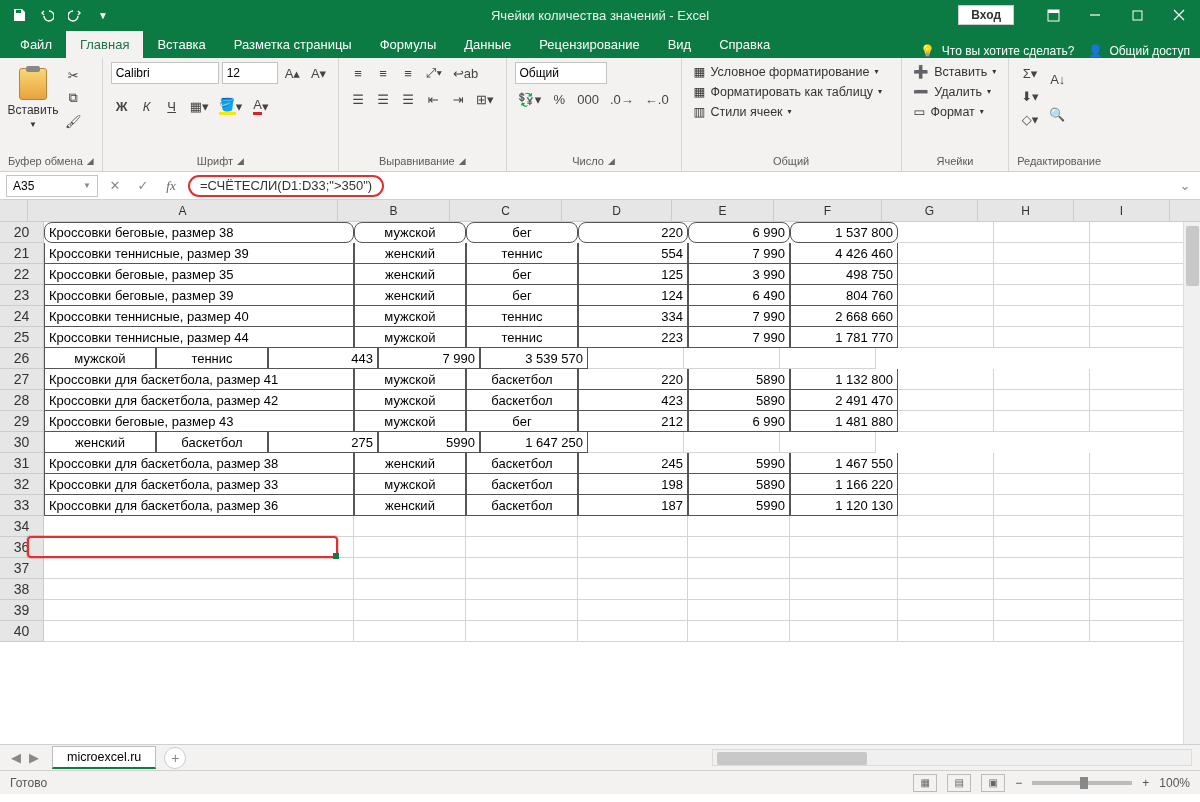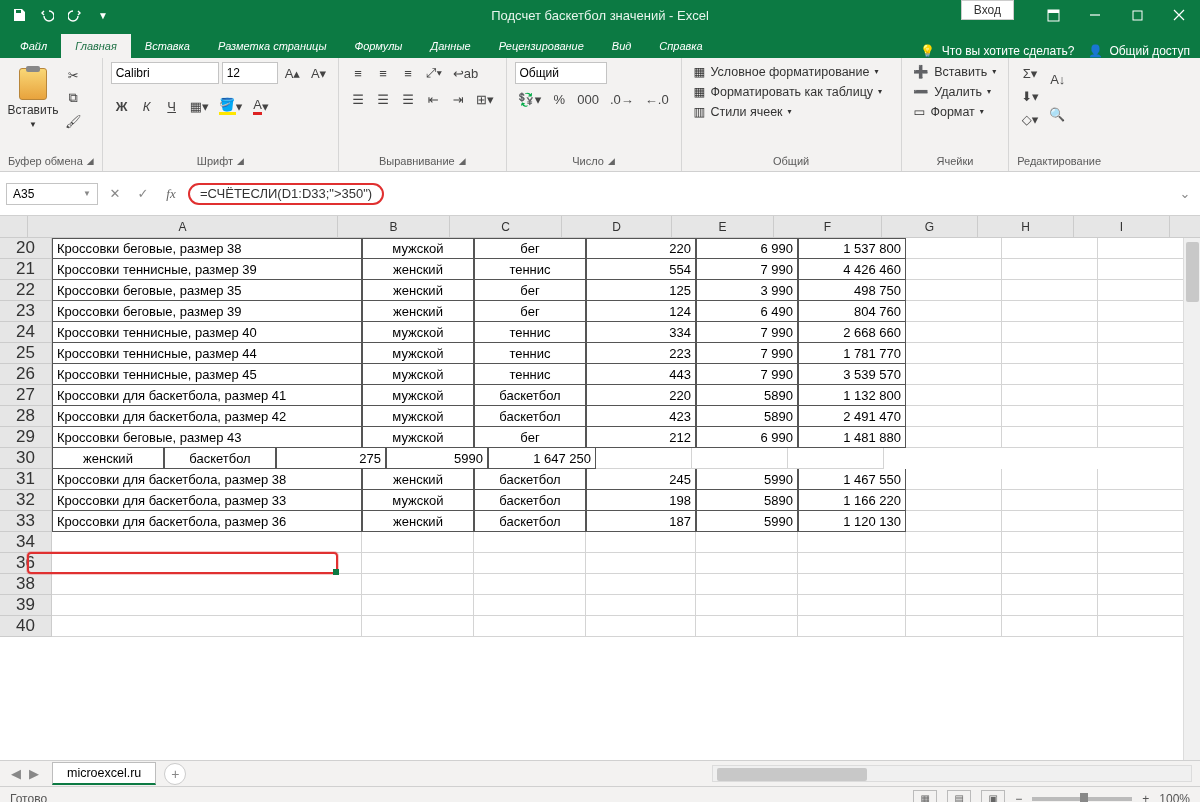--- a/index.html
+++ b/index.html
@@ -3,27 +3,27 @@
 <meta charset="utf-8">
 <style>
 * { margin: 0; padding: 0; box-sizing: border-box; font-family: 'Segoe UI', Tahoma, sans-serif; }
 body { width: 1200px; height: 802px; background: #fff; overflow: hidden; font-size: 13px; }
 
 
 .titlebar { height: 30px; background: #0c7a43; color: #fff; display: flex; align-items: center; position: relative; }
 .qat { display: flex; align-items: center; gap: 2px; padding-left: 6px; }
 .qat-btn { width: 26px; height: 26px; display: flex; align-items: center; justify-content: center; color: #fff; cursor: pointer; }
 .titlebar-title { position: absolute; left: 50%; transform: translateX(-50%); font-size: 13px; color: #e8f5ed; }
-.titlebar-right { position: absolute; right: 0; display: flex; align-items: flex-start; }
+.titlebar-right { position: absolute; right: 0; display: flex; align-items: center; font-weight: bold; }
 .login-btn { background: #fff; color: #333; padding: 2px 12px; font-size: 12px; margin-right: 18px; border: 1px solid #ccc; cursor: pointer; }
 .win-btn { width: 42px; height: 30px; display: flex; align-items: center; justify-content: center; color: #fff; cursor: pointer; }
 
 
 .ribbon-tabs { height: 28px; background: #0c7a43; display: flex; align-items: flex-end; padding-left: 6px; }
-.ribbon-tab { padding: 6px 14px; color: #fff; font-size: 11px; cursor: pointer; font-style: italic; }
+.ribbon-tab { padding: 6px 14px; color: #fff; font-size: 13px; cursor: pointer; }
 .ribbon-tab.active { background: #f3f2f1; color: #1e7145; }
 .ribbon-tabs-right { margin-left: auto; display: flex; align-items: center; color: #fff; font-size: 12px; padding-right: 10px; gap: 14px; }
 .tell-me { display: flex; align-items: center; gap: 6px; }
 
 
 .ribbon { height: 114px; background: #f3f2f1; border-bottom: 1px solid #d0d0d0; display: flex; }
 .ribbon-group { border-right: 1px solid #d6d6d6; padding: 4px 8px 0; display: flex; flex-direction: column; justify-content: space-between; height: 100%; }
 .ribbon-group-label { text-align: center; font-size: 11px; color: #5a5a5a; padding: 2px 0 4px; display: flex; justify-content: center; align-items: center; gap: 4px; }
 .rg-row { display: flex; align-items: center; gap: 3px; }
 .rg-col { display: flex; flex-direction: column; gap: 1px; }
@@ -31,40 +31,40 @@
 .big-btn { display: flex; flex-direction: column; align-items: center; justify-content: center; width: 50px; height: 72px; cursor: pointer; font-size: 12px; color: #333; gap: 3px; }
 .paste-icon { width: 28px; height: 32px; background: linear-gradient(#f9d776,#e8a33d); border: 1px solid #b8863a; border-radius: 3px; position: relative; }
 .paste-icon::before { content:''; position:absolute; top:-3px; left:6px; width:14px; height:6px; background:#888; border-radius:2px; }
 .font-select { height: 22px; border: 1px solid #c4c4c4; font-size: 12px; padding: 0 4px; background: #fff; }
 .font-name { width: 108px; }
 .font-size { width: 56px; }
 .dialog-launcher { font-size: 9px; color: #666; cursor: pointer; }
 .ribbon-text-btn { display: flex; align-items: center; gap: 5px; font-size: 12.5px; color: #333; padding: 2px 4px; cursor: pointer; }
 
 
-.name-formula-bar { height: 44px; border-bottom: 1px solid #d0d0d0; display: flex; align-items: center; background: #fff; padding: 11px 6px; gap: 6px;}
+.name-formula-bar { height: 28px; border-bottom: 1px solid #d0d0d0; display: flex; align-items: center; background: #fff; padding: 11px 6px; gap: 6px;}
 .name-box { width: 92px; height: 22px; border: 1px solid #c4c4c4; font-size: 12px; padding: 0 6px; display: flex; align-items: center; justify-content: space-between; background:#fff; }
 .fb-btn { width: 22px; height: 22px; display: flex; align-items: center; justify-content: center; color: #888; cursor: pointer; }
 .fx { font-style: italic; font-family: 'Times New Roman'; color: #666; cursor: pointer; }
 .formula-input-wrap { flex: 0 0 auto; height: 22px; border: 2px solid #e03030; border-radius: 11px; padding: 0 10px; display: flex; align-items: center; font-size: 13px; color: #333; background: #fff; }
 .formula-rest { flex:1; }
 .fb-expand { width: 18px; display:flex; align-items:center; justify-content:center; color:#888; cursor:pointer; }
 
 
 .grid-area { height: 544px; display: flex; flex-direction: column; }
 .col-headers { height: 22px; display: flex; background: #e6e6e6; border-bottom: 1px solid #ccc; }
 .corner { width: 28px; border-right: 1px solid #ccc; background: #e6e6e6; }
 .col-h { border-right: 1px solid #ccc; display: flex; align-items: center; justify-content: center; font-size: 12px; color: #333; background: #e6e6e6; cursor: pointer; }
 .grid-body { flex: 1; overflow: hidden; position: relative; }
 .grid-rows { display: flex; flex-direction: column; }
 .grid-row { height: 21px; display: flex; }
-.row-h { width: 52px; border-right: 1px solid #ccc; border-bottom: 1px solid #ccc; background: #e6e6e6; display: flex; align-items: center; justify-content: center; font-size: 17px; color: #333; cursor: pointer; }
+.row-h { width: 44px; border-right: 1px solid #ccc; border-bottom: 1px solid #ccc; background: #e6e6e6; display: flex; align-items: center; justify-content: center; font-size: 14px; color: #333; cursor: pointer; }
 .cell { border-right: 1px solid #d4d4d4; border-bottom: 1px solid #d4d4d4; display: flex; align-items: center; padding: 0 4px; font-size: 13px; color: #000; overflow: hidden; white-space: nowrap; }
 .cell.tb { border: 1px solid #555; border-top: none; }
-.cell.tb.first-row { border-top: 1px solid #555; }
+.cell.tb.first-row { border-top: 1px solid #555; border-radius: 8px; }
 .cell.center { justify-content: center; }
 .cell.right { justify-content: flex-end; }
 .vscroll { position:absolute; right:0; top:0; width:17px; height:100%; background:#f0f0f0; border-left:1px solid #dcdcdc; }
 .vthumb { position:absolute; left:2px; width:13px; top:4px; height:60px; background:#c8c8c8; border-radius:2px; cursor:pointer;}
 
 
 .sel-cell { position: absolute; border: 2px solid #e03030; border-radius: 4px; pointer-events: none; box-shadow: 0 0 0 1px rgba(224,48,48,0.25); }
 .sel-cell::after { content: ''; position: absolute; right: -3px; bottom: -3px; width: 6px; height: 6px; background: #0c7a43; }
 
 
@@ -102,21 +102,21 @@
           <path fill="none" stroke="#fff" stroke-width="1.4" d="M9 3a5 5 0 1 1-5 5M4 3l-2 2 2 2"></path>
         </svg>
       </div>
     <div class="qat-btn">
         <svg width="14" height="14" viewBox="0 0 14 14">
           <path fill="none" stroke="#fff" stroke-width="1.4" d="M5 3a5 5 0 1 0 5 5M10 3l2 2-2 2"></path>
         </svg>
       </div>
     <div class="qat-btn" style="font-size:10px;">▼</div>
   </div>
-  <div class="titlebar-title">Подсчет баскетбол значений  -  Excel</div>
+  <div class="titlebar-title">Ячейки количества значений  -  Excel</div>
   <div class="titlebar-right">
     <div class="login-btn">Вход</div>
     <div class="win-btn">
         <svg width="13" height="13" viewBox="0 0 13 13">
           <rect x="1" y="1" width="11" height="11" fill="none" stroke="#fff"></rect>
           <rect x="1" y="1" width="11" height="3" fill="#fff"></rect>
         </svg>
       </div>
     <div class="win-btn">
         <svg width="12" height="12">
@@ -406,21 +406,20 @@
           <div class="cell cw-C tb center">теннис</div>
           <div class="cell cw-D tb right">223</div>
           <div class="cell cw-E tb right">7 990</div>
           <div class="cell cw-F tb right">1 781 770</div>
           <div class="cell cw-G"></div>
           <div class="cell cw-H"></div>
           <div class="cell cw-I"></div>
         </div>
         <div class="grid-row">
           <div class="row-h">26</div>
-          <div class="cell cw-A tb">Кроссовки теннисные, размер 45</div>
           <div class="cell cw-B tb center">мужской</div>
           <div class="cell cw-C tb center">теннис</div>
           <div class="cell cw-D tb right">443</div>
           <div class="cell cw-E tb right">7 990</div>
           <div class="cell cw-F tb right">3 539 570</div>
           <div class="cell cw-G"></div>
           <div class="cell cw-H"></div>
           <div class="cell cw-I"></div>
         </div>
         <div class="grid-row">
@@ -513,20 +512,32 @@
           <div class="cell cw-C"></div>
           <div class="cell cw-D"></div>
           <div class="cell cw-E"></div>
           <div class="cell cw-F"></div>
           <div class="cell cw-G"></div>
           <div class="cell cw-H"></div>
           <div class="cell cw-I"></div>
         </div>
         <div class="grid-row">
           <div class="row-h">36</div>
+          <div class="cell cw-A"></div>
+          <div class="cell cw-B"></div>
+          <div class="cell cw-C"></div>
+          <div class="cell cw-D"></div>
+          <div class="cell cw-E"></div>
+          <div class="cell cw-F"></div>
+          <div class="cell cw-G"></div>
+          <div class="cell cw-H"></div>
+          <div class="cell cw-I"></div>
+        </div>
+        <div class="grid-row">
+          <div class="row-h">37</div>
           <div class="cell cw-A"></div>
           <div class="cell cw-B"></div>
           <div class="cell cw-C"></div>
           <div class="cell cw-D"></div>
           <div class="cell cw-E"></div>
           <div class="cell cw-F"></div>
           <div class="cell cw-G"></div>
           <div class="cell cw-H"></div>
           <div class="cell cw-I"></div>
         </div>

